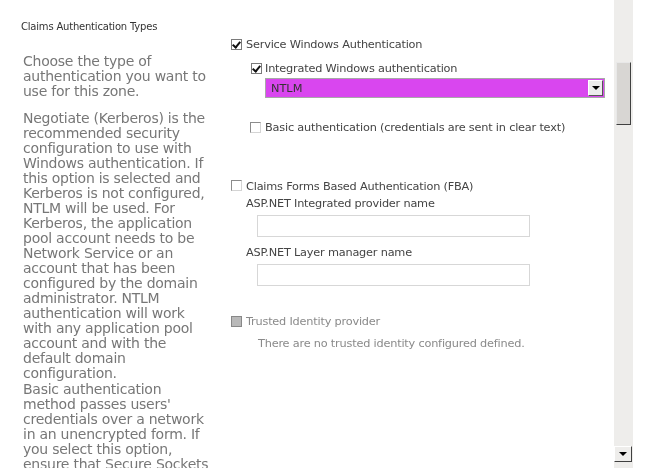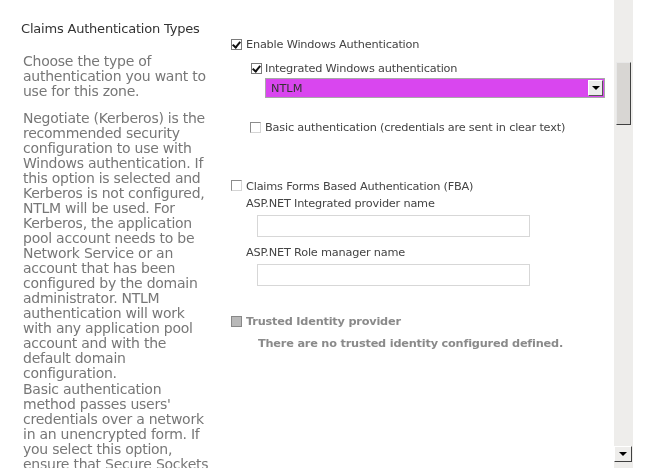--- a/index.html
+++ b/index.html
@@ -4,29 +4,29 @@
 <style>
   html, body { margin:0; padding:0; }
   body {
     width:650px; height:468px; position:relative; overflow:hidden;
     background:#ffffff;
     font-family:"DejaVu Sans", sans-serif;
     -webkit-font-smoothing:antialiased;
   }
   .abs { position:absolute; }
   .section-title {
-    left:21px; top:21px; font-size:13px; color:#333333; white-space:nowrap;
+    left:21px; top:21px; font-size:10px; color:#333333; white-space:nowrap;
     letter-spacing:-0.2px;
   }
   .desc {
     left:23px; width:190px; font-size:14px; line-height:15px; color:#777777;
     letter-spacing:-0.25px;
   }
   .lbl { font-size:11.3px; color:#444444; white-space:nowrap; letter-spacing:-0.2px; }
-  .lbl.disabled { color:#8a8a8a;font-weight:bold; }
+  .lbl.disabled { color:#8a8a8a; }
   .cb {
     width:9px; height:9px; border:1px solid #7a7a7a; background:#fff; box-sizing:content-box;
   }
   .cb.checked::after {
     content:""; position:absolute; left:2px; top:0px; width:3px; height:6px;
     border:solid #111; border-width:0 2px 2px 0; transform:rotate(40deg);
   }
   .cb.unchecked { border-color:#8c8c8c; border-right-color:#d4d4d4; border-bottom-color:#d4d4d4; }
   .cb.disabled { background:#b9b9b9; border-color:#888; }
   .select {
@@ -62,40 +62,40 @@
 </head>
 <body>
 
 <div class="abs section-title">Claims Authentication Types</div>
 
 <div class="abs desc" style="top:54px;">Choose the type of authentication you want to use for this zone.</div>
 <div class="abs desc" style="top:111px;">Negotiate (Kerberos) is the recommended security configuration to use with Windows authentication. If this option is selected and Kerberos is not configured, NTLM will be used. For Kerberos, the application pool account needs to be Network Service or an account that has been configured by the domain administrator. NTLM authentication will work with any application pool account and with the default domain configuration.</div>
 <div class="abs desc" style="top:382px;">Basic authentication method passes users' credentials over a network in an unencrypted form. If you select this option, ensure that Secure Sockets Layer (SSL) is enabled.</div>
 
 <div class="abs cb checked" style="left:231px; top:39px;"></div>
-<div class="abs lbl" style="left:246px; top:38px;">Enable Windows Authentication</div>
+<div class="abs lbl" style="left:246px; top:38px;">Service Windows Authentication</div>
 
 <div class="abs cb checked" style="left:251px; top:63px;"></div>
 <div class="abs lbl" style="left:265px; top:62px;text-align:right;">Integrated Windows authentication</div>
 
 <div class="abs select">
   <span class="val">NTLM</span>
   <span class="btn"></span>
 </div>
 
 <div class="abs cb unchecked" style="left:250px; top:122px;"></div>
 <div class="abs lbl" style="left:265px; top:121px;text-align:right;">Basic authentication (credentials are sent in clear text)</div>
 
 <div class="abs cb unchecked" style="left:231px; top:180px;"></div>
 <div class="abs lbl" style="left:246px; top:180px;">Claims Forms Based Authentication (FBA)</div>
 
 <div class="abs lbl" style="left:246px; top:197px;">ASP.NET Integrated provider name</div>
 <input class="abs textbox" style="top: 215px;" type="text" value="">
 
-<div class="abs lbl" style="left:246px; top:246px;">ASP.NET Role manager name</div>
+<div class="abs lbl" style="left:246px; top:246px;">ASP.NET Layer manager name</div>
 <input class="abs textbox" style="top: 264px;" type="text" value="">
 
 <div class="abs cb disabled" style="left:231px; top:316px;"></div>
 <div class="abs lbl disabled" style="left:246px; top:315px;">Trusted Identity provider</div>
 <div class="abs lbl disabled" style="left:258px; top:337px;">There are no trusted identity configured defined.</div>
 
 <div class="abs scroll-track"></div>
 <div class="abs scroll-thumb"></div>
 <div class="abs scroll-down"></div>
 

